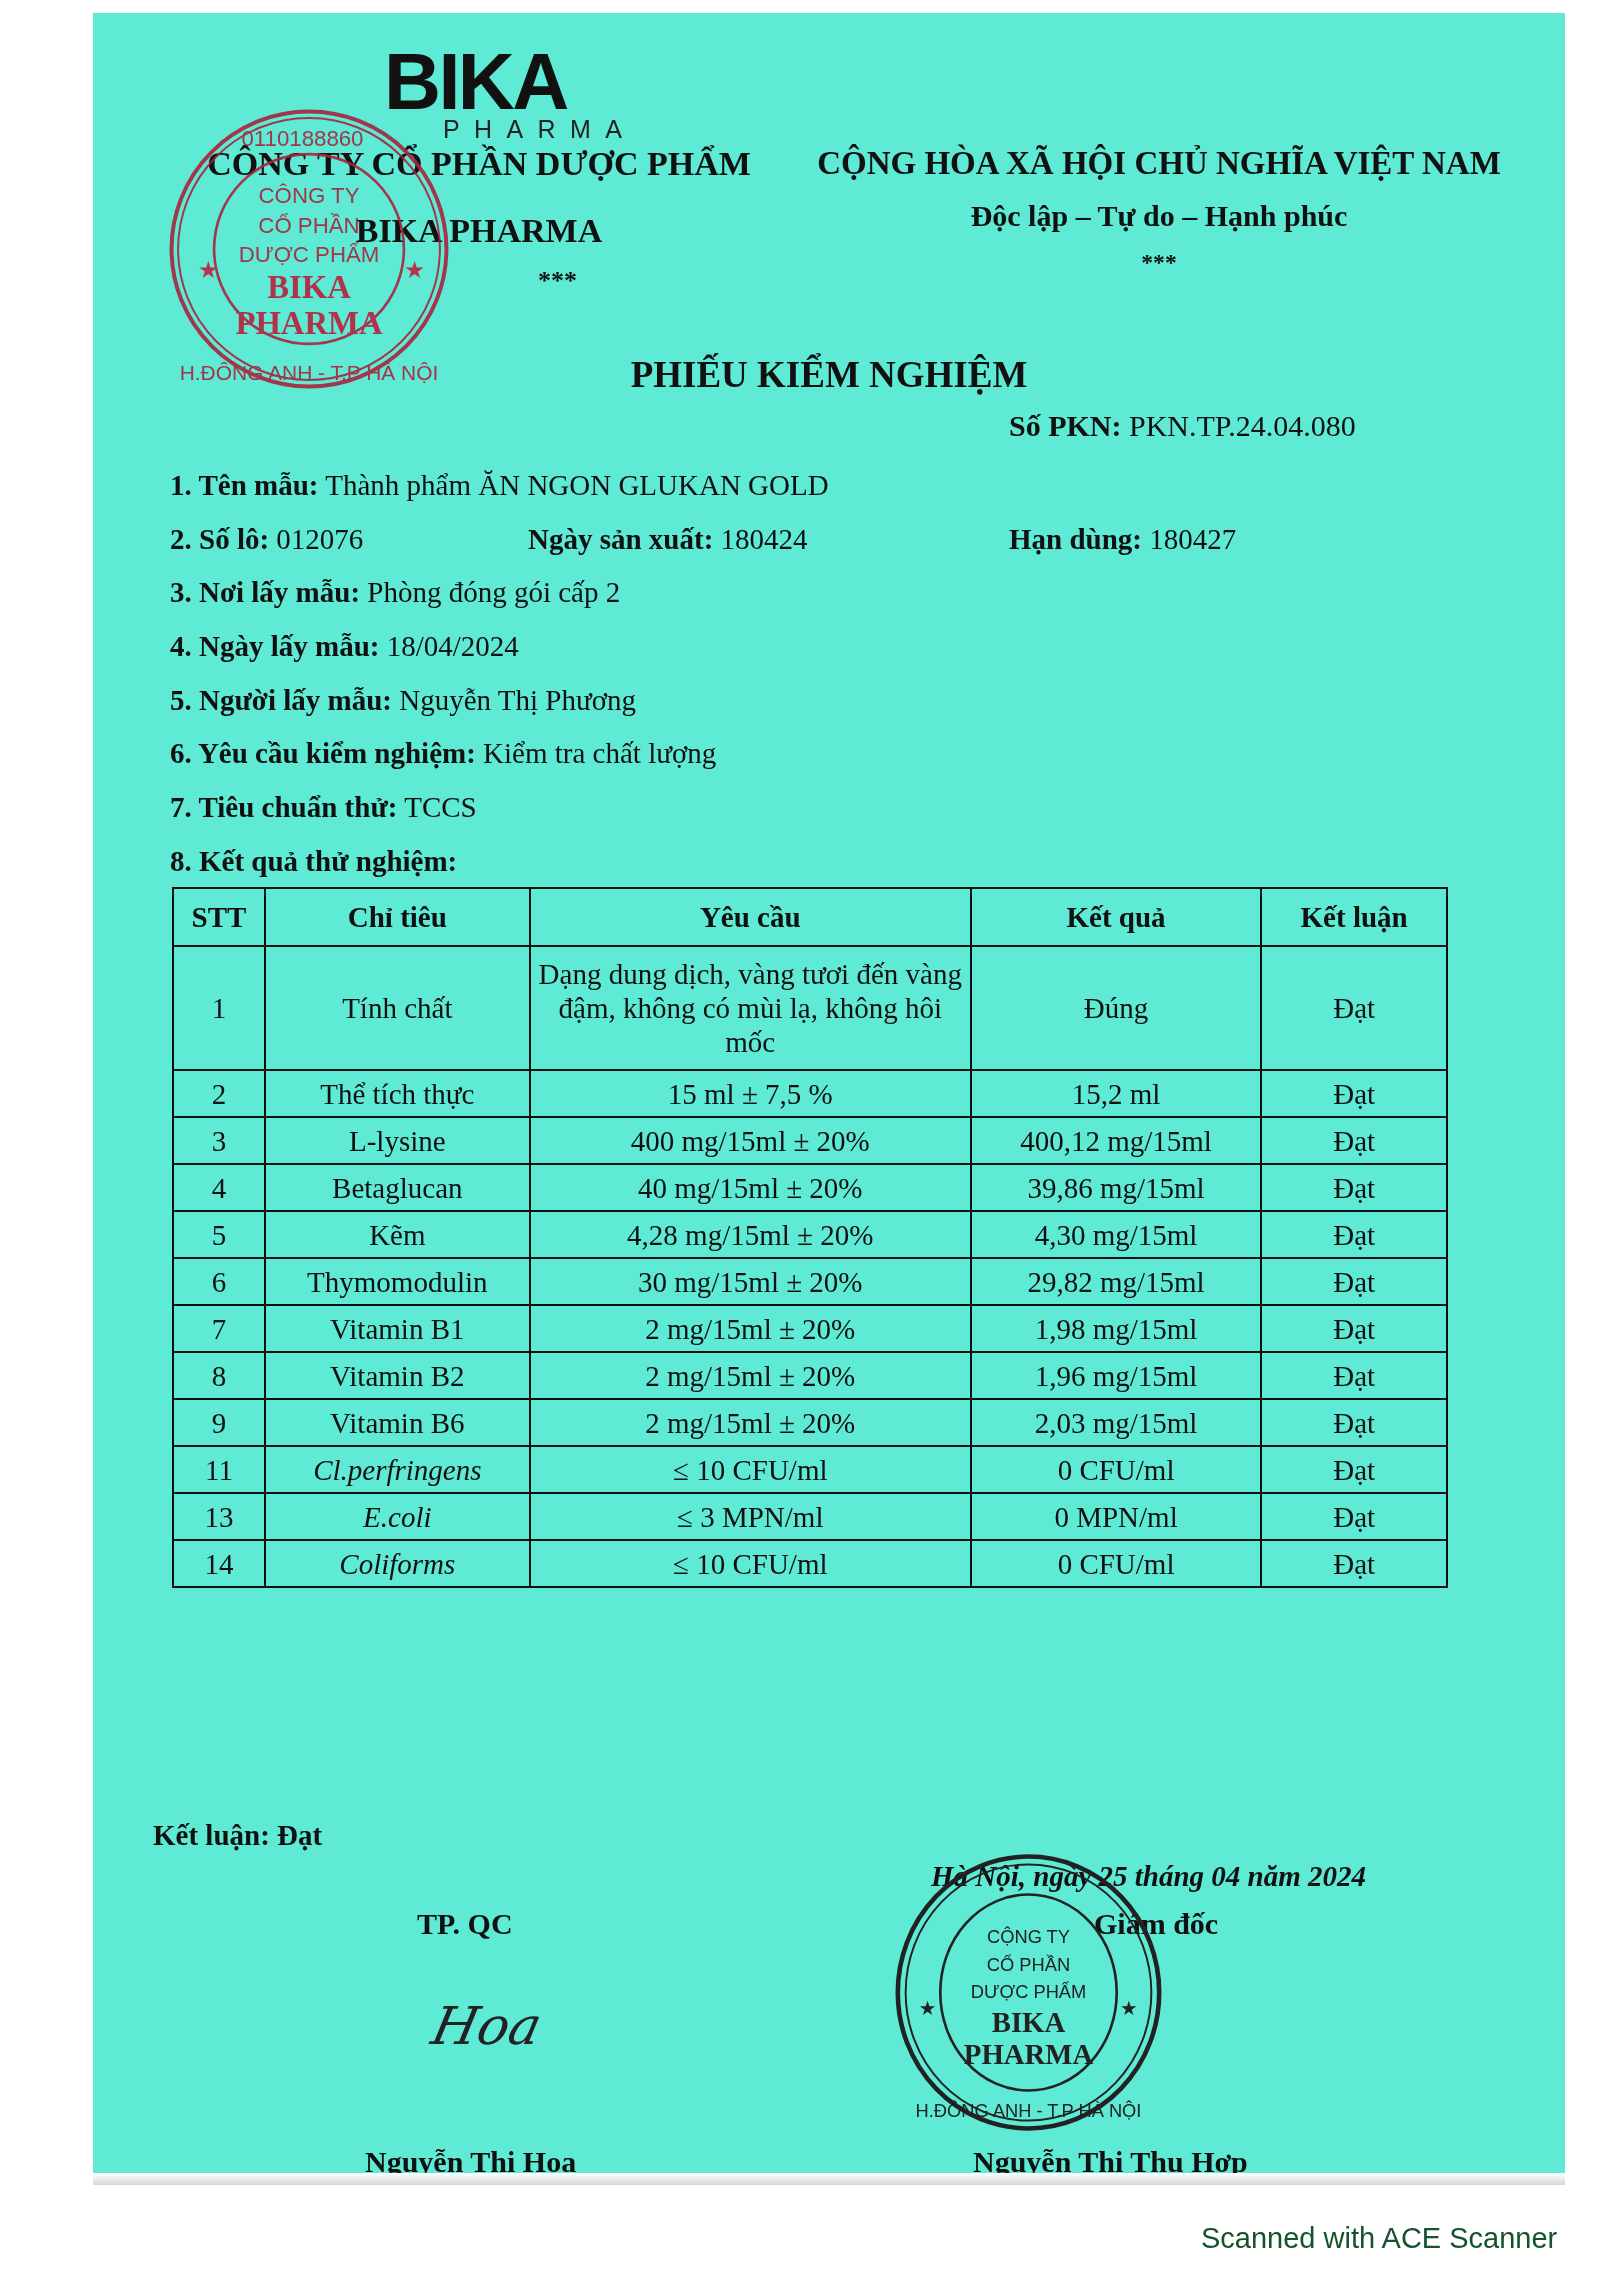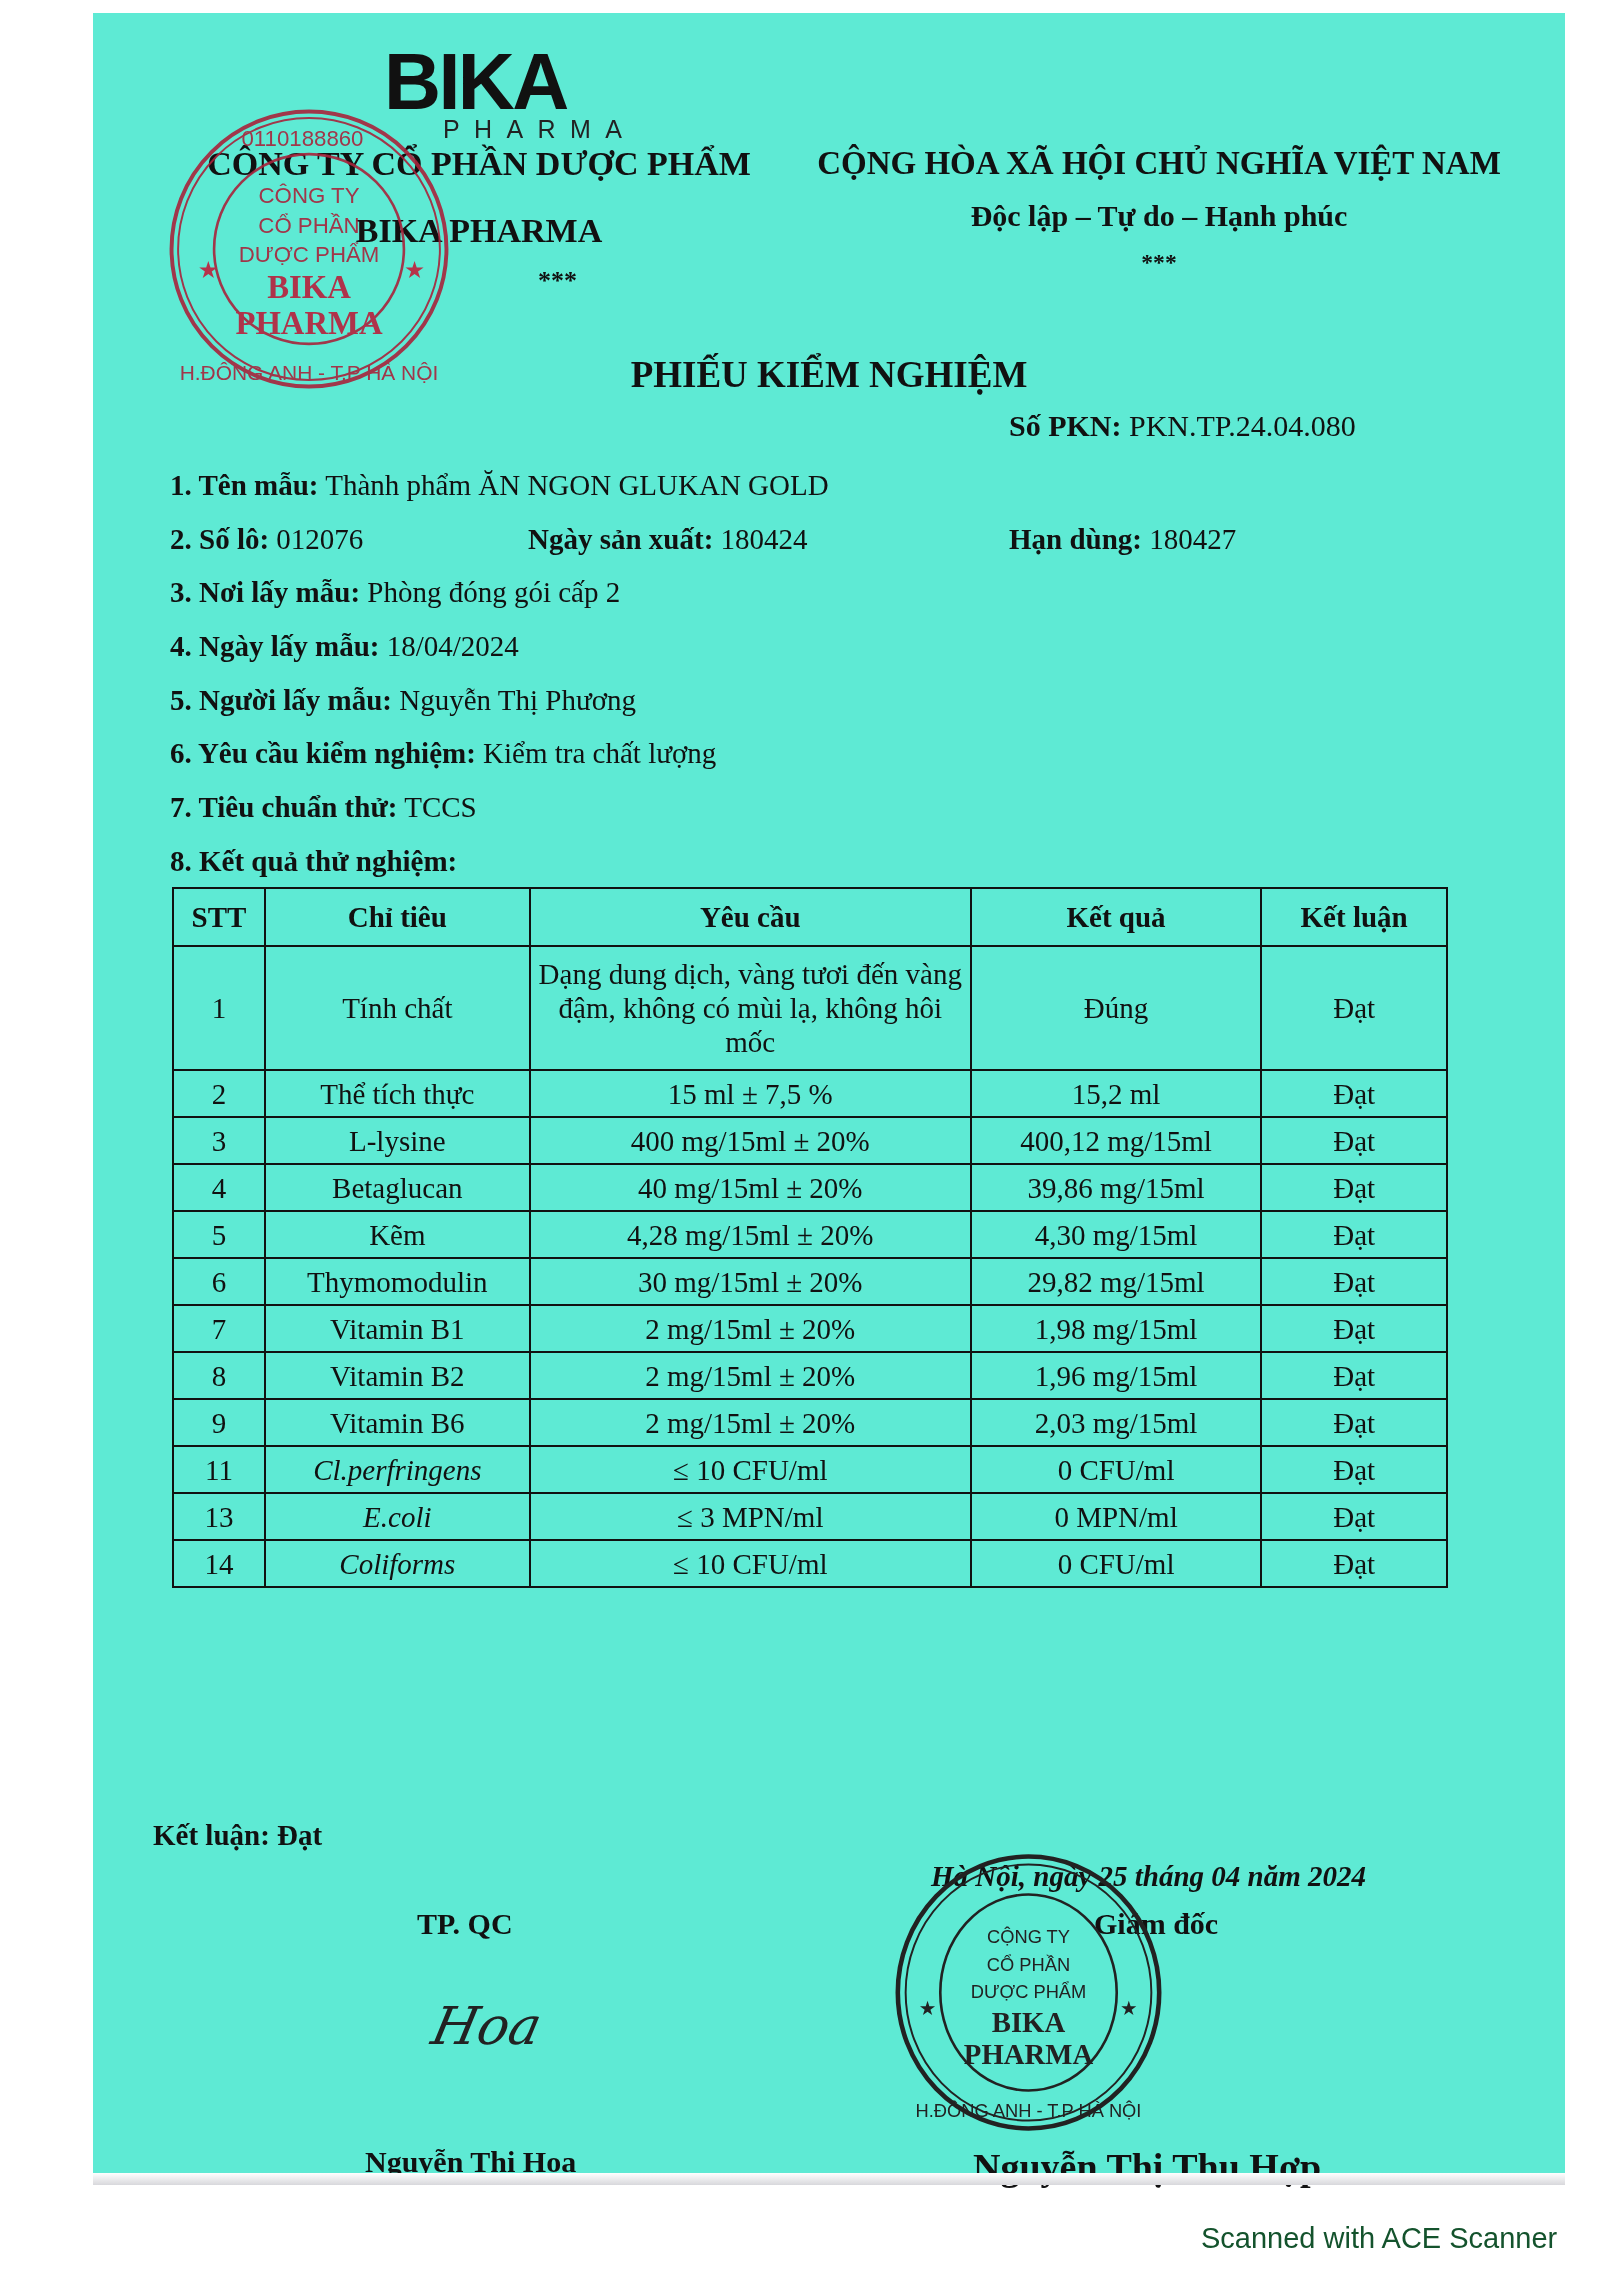--- a/index.html
+++ b/index.html
@@ -41,21 +41,21 @@
   table.results td.i{font-style:italic;}
   col.c1{width:92px;} col.c2{width:265px;} col.c3{width:442px;} col.c4{width:291px;} col.c5{width:186px;}
   sup{font-size:17px;}
 
   .concl{position:absolute;left:60px;top:1806px;font-size:29px;font-weight:bold;}
   .date{position:absolute;left:838px;top:1847px;font-size:29px;font-style:italic;font-weight:bold;}
   .role-l{position:absolute;left:324px;top:1894px;font-size:30px;font-weight:bold;}
   .role-r{position:absolute;left:1001px;top:1894px;font-size:30px;font-weight:bold;}
   .sig-l{position:absolute;left:340px;top:1983px;font-size:52px;font-style:italic;font-family:"DejaVu Serif",serif;color:#222;transform:skewX(-12deg);}
   .name-l{position:absolute;left:272px;top:2132px;font-size:30px;font-weight:bold;}
-  .name-r{position:absolute;left:880px;top:2132px;font-size:38px;font-weight:bold;}
+  .name-r{position:absolute;left:880px;top:2132px;font-size:30px;font-weight:bold;}
 
   .scanner{position:absolute;left:1201px;top:2222px;font-family:"Liberation Sans","DejaVu Sans",sans-serif;font-size:29px;color:#14532d;}
 </style>
 </head>
 <body>
 
 <div class="page">
 
   <div class="logo">
     <div class="logo-word">BIKA</div>

